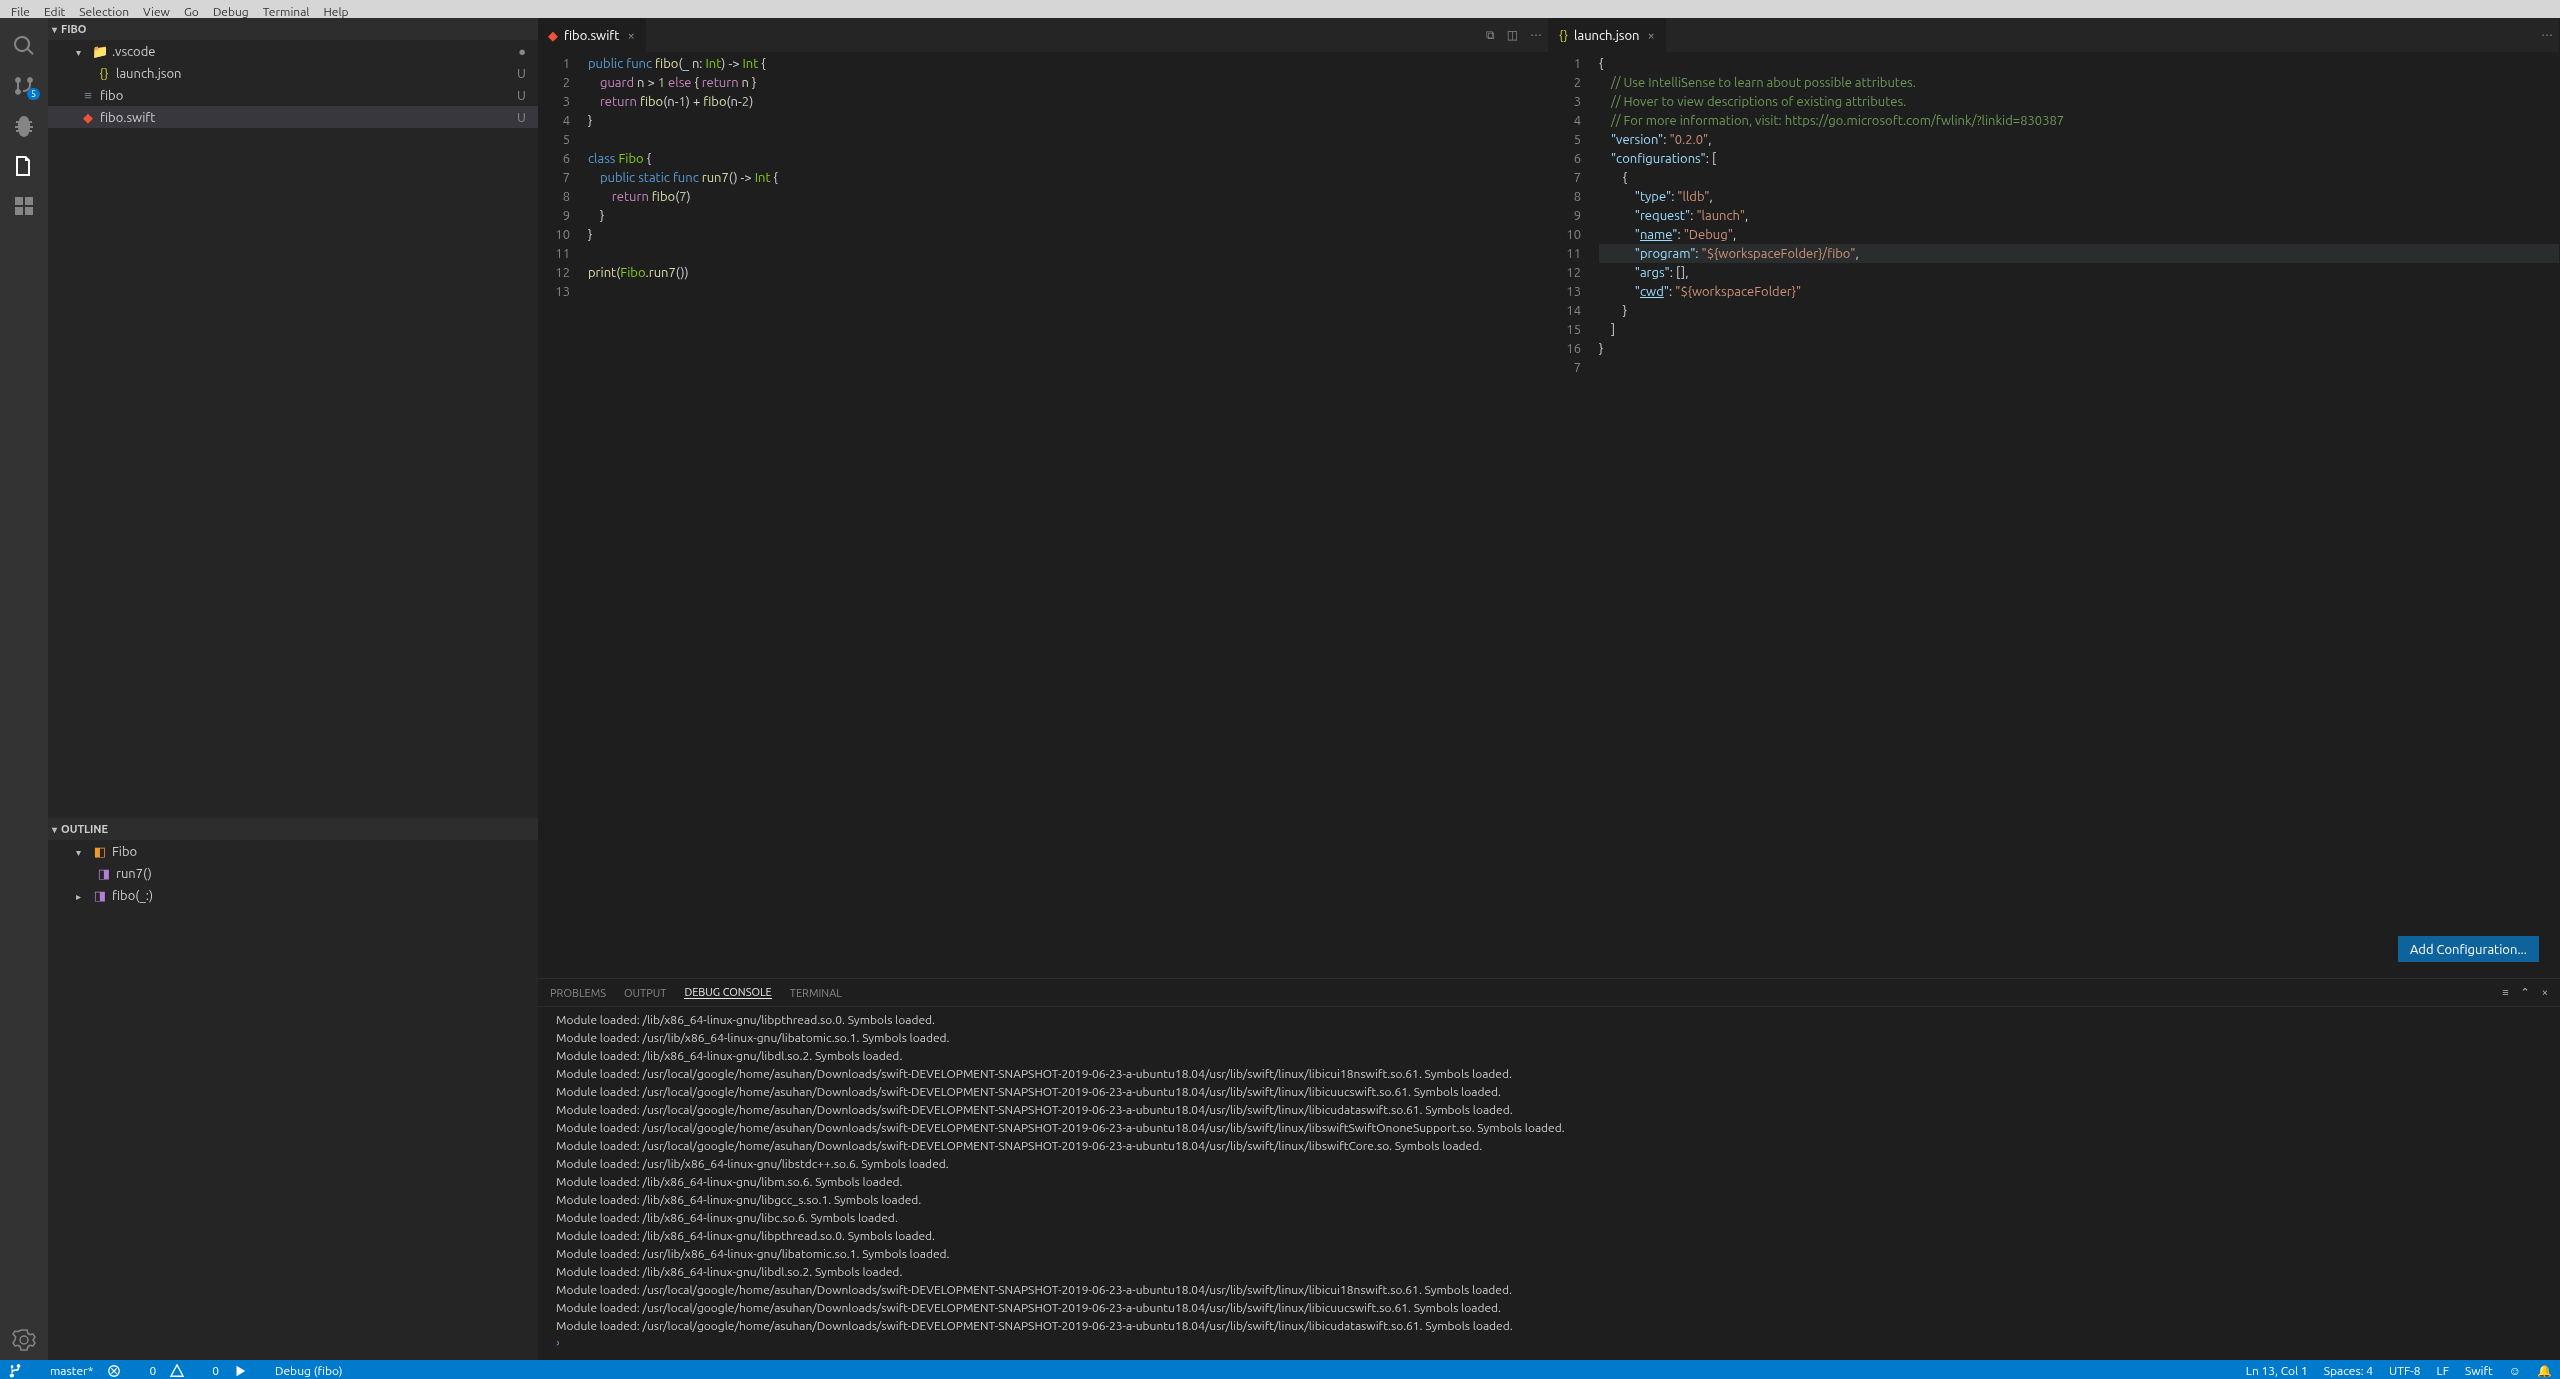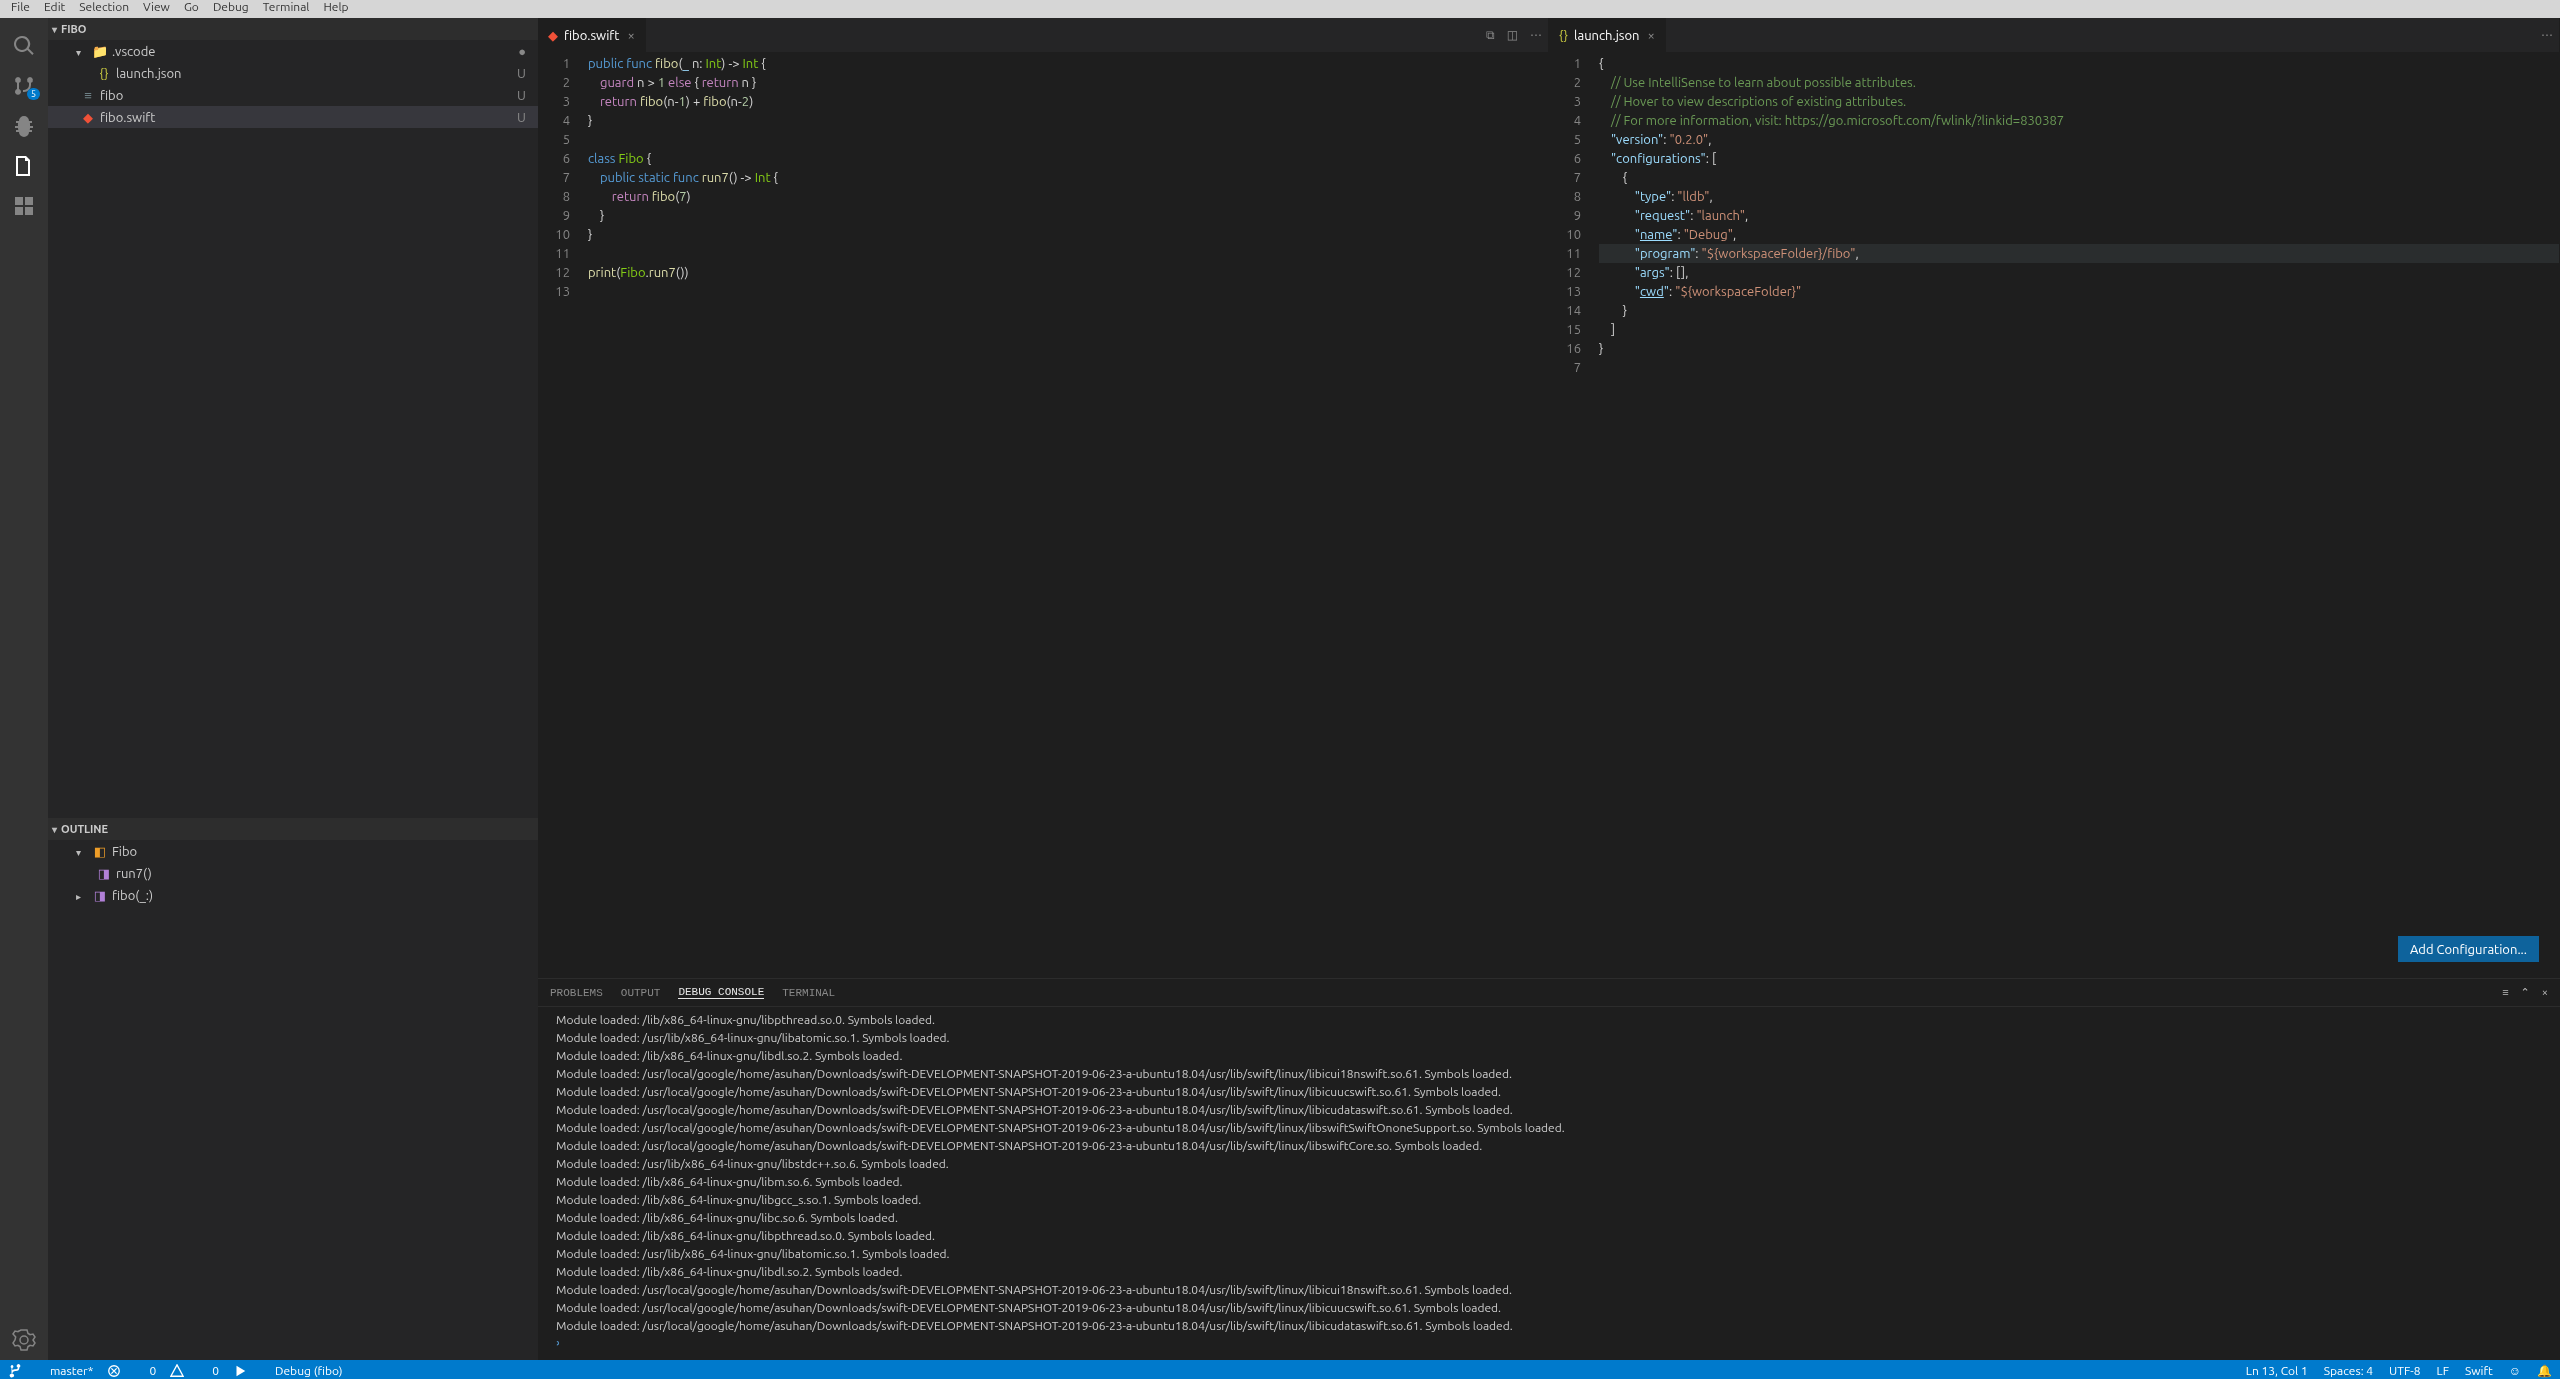--- a/index.html
+++ b/index.html
@@ -1,17 +1,17 @@
 <!DOCTYPE html>
 <html><head>
 <meta charset="utf-8">
 <style>
 * { margin: 0; padding: 0; box-sizing: border-box; font-family: -apple-system, "Segoe UI", Ubuntu, sans-serif; }
 body { background: #1e1e1e; color: #ccc; font-size: 12px; overflow: hidden; width: 2560px; height: 1379px; }
-.menu-bar { height: 18px; background: #d6d6d6; color: #333; display: flex; align-items: flex-start; padding: 0 4px; font-size: 12px; }
+.menu-bar { height: 18px; background: #d6d6d6; color: #333; display: flex; align-items: flex-end; padding: 0 4px; font-size: 12px; }
 .menu-bar span { padding: 0 7px; cursor: pointer; }
 .main { display: flex; height: 1342px; }
 .activity-bar { width: 48px; background: #333; display: flex; flex-direction: column; align-items: center; padding-top: 8px; }
 .activity-bar .ab-item { width: 48px; height: 40px; display: flex; align-items: center; justify-content: center; color: #858585; position: relative; }
 .activity-bar .ab-item svg { width: 24px; height: 24px; }
 .activity-bar .ab-item .badge { position: absolute; bottom: 6px; right: 8px; background: #007acc; color: #fff; border-radius: 8px; font-size: 9px; padding: 0 4px; line-height: 12px; }
 .activity-bar .ab-spacer { flex: 1; }
 .sidebar { width: 490px; background: #252526; display: flex; flex-direction: column; }
 .sidebar-header { height: 32px; display: flex; align-items: center; padding: 0 16px; font-size: 11px; letter-spacing: 0.5px; color: #bbb; }
 .section-header { height: 22px; display: flex; align-items: center; padding: 0 4px; font-weight: bold; font-size: 11px; color: #ccc; background: #2d2d2d; }
@@ -46,21 +46,21 @@
 .k-func { color: #dcdcaa; }
 .k-ident { color: #9cdcfe; }
 .k-string { color: #ce9178; }
 .k-num { color: #b5cea8; }
 .k-comment { color: #6a9955; }
 .k-blue { color: #569cd6; }
 .hl-line { background: #2a2d2e; }
 .add-config-btn { position: absolute; right: 20px; bottom: 16px; background: #0e639c; color: #fff; padding: 6px 12px; font-size: 13px; border: none; }
 .panel { height: 382px; background: #1e1e1e; border-top: 1px solid #2c2c2c; display: flex; flex-direction: column; }
 .panel-tabs { display: flex; height: 28px; align-items: center; font-size: 11px; color: #888; padding: 0 12px; border-bottom: 1px solid #2c2c2c; }
-.panel-tabs .ptab { margin-right: 18px; cursor: pointer; font-family: Liberation Mono, monospace; }
+.panel-tabs .ptab { margin-right: 18px; cursor: pointer; }
 .panel-tabs .ptab.active { color: #e7e7e7; border-bottom: 1px solid #e7e7e7; }
 .panel-tabs .panel-actions { margin-left: auto; display: flex; }
 .panel-tabs .panel-actions span { color: #bbb; margin-left: 12px; }
 .console { flex: 1; font-family: "Menlo","Consolas",monospace; font-size: 12px; line-height: 18px; color: #ccc; padding: 4px 18px; overflow: hidden; white-space: pre; }
 .console .prompt { color: #569cd6; }
 .status-bar { height: 21px; background: #007acc; color: #fff; display: flex; align-items: center; font-size: 12px; padding: 0 8px; }
 .status-bar .seg { display: flex; align-items: center; margin-right: 14px; gap: 24px; }
 .status-bar .seg svg { width: 14px; height: 14px; margin-right: 4px; }
 .status-bar .right { margin-left: auto; display: flex; }
 .status-bar .right .seg { margin-left: 16px; margin-right: 0; }

